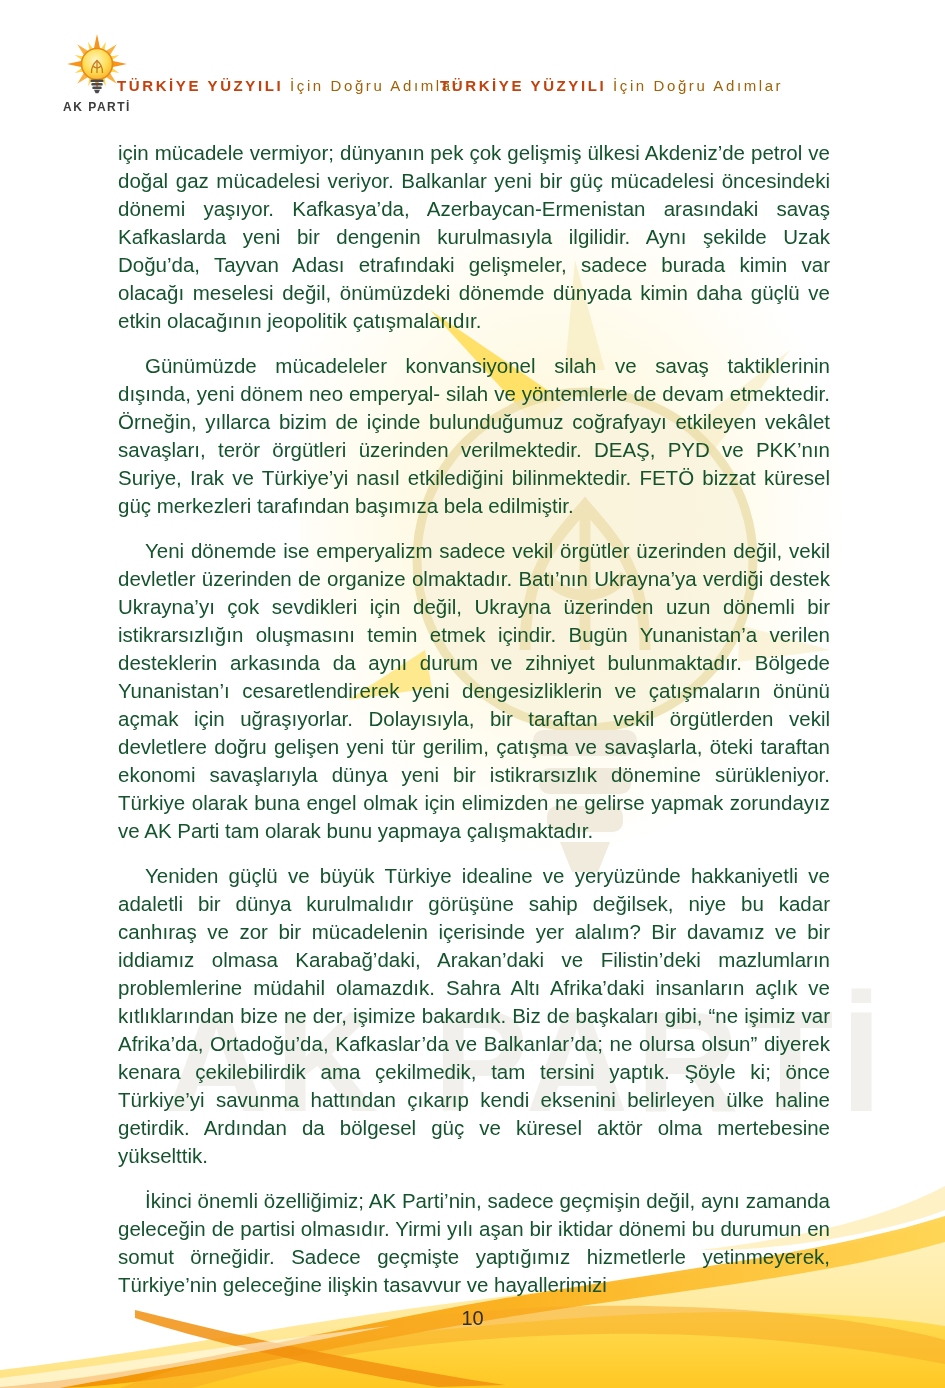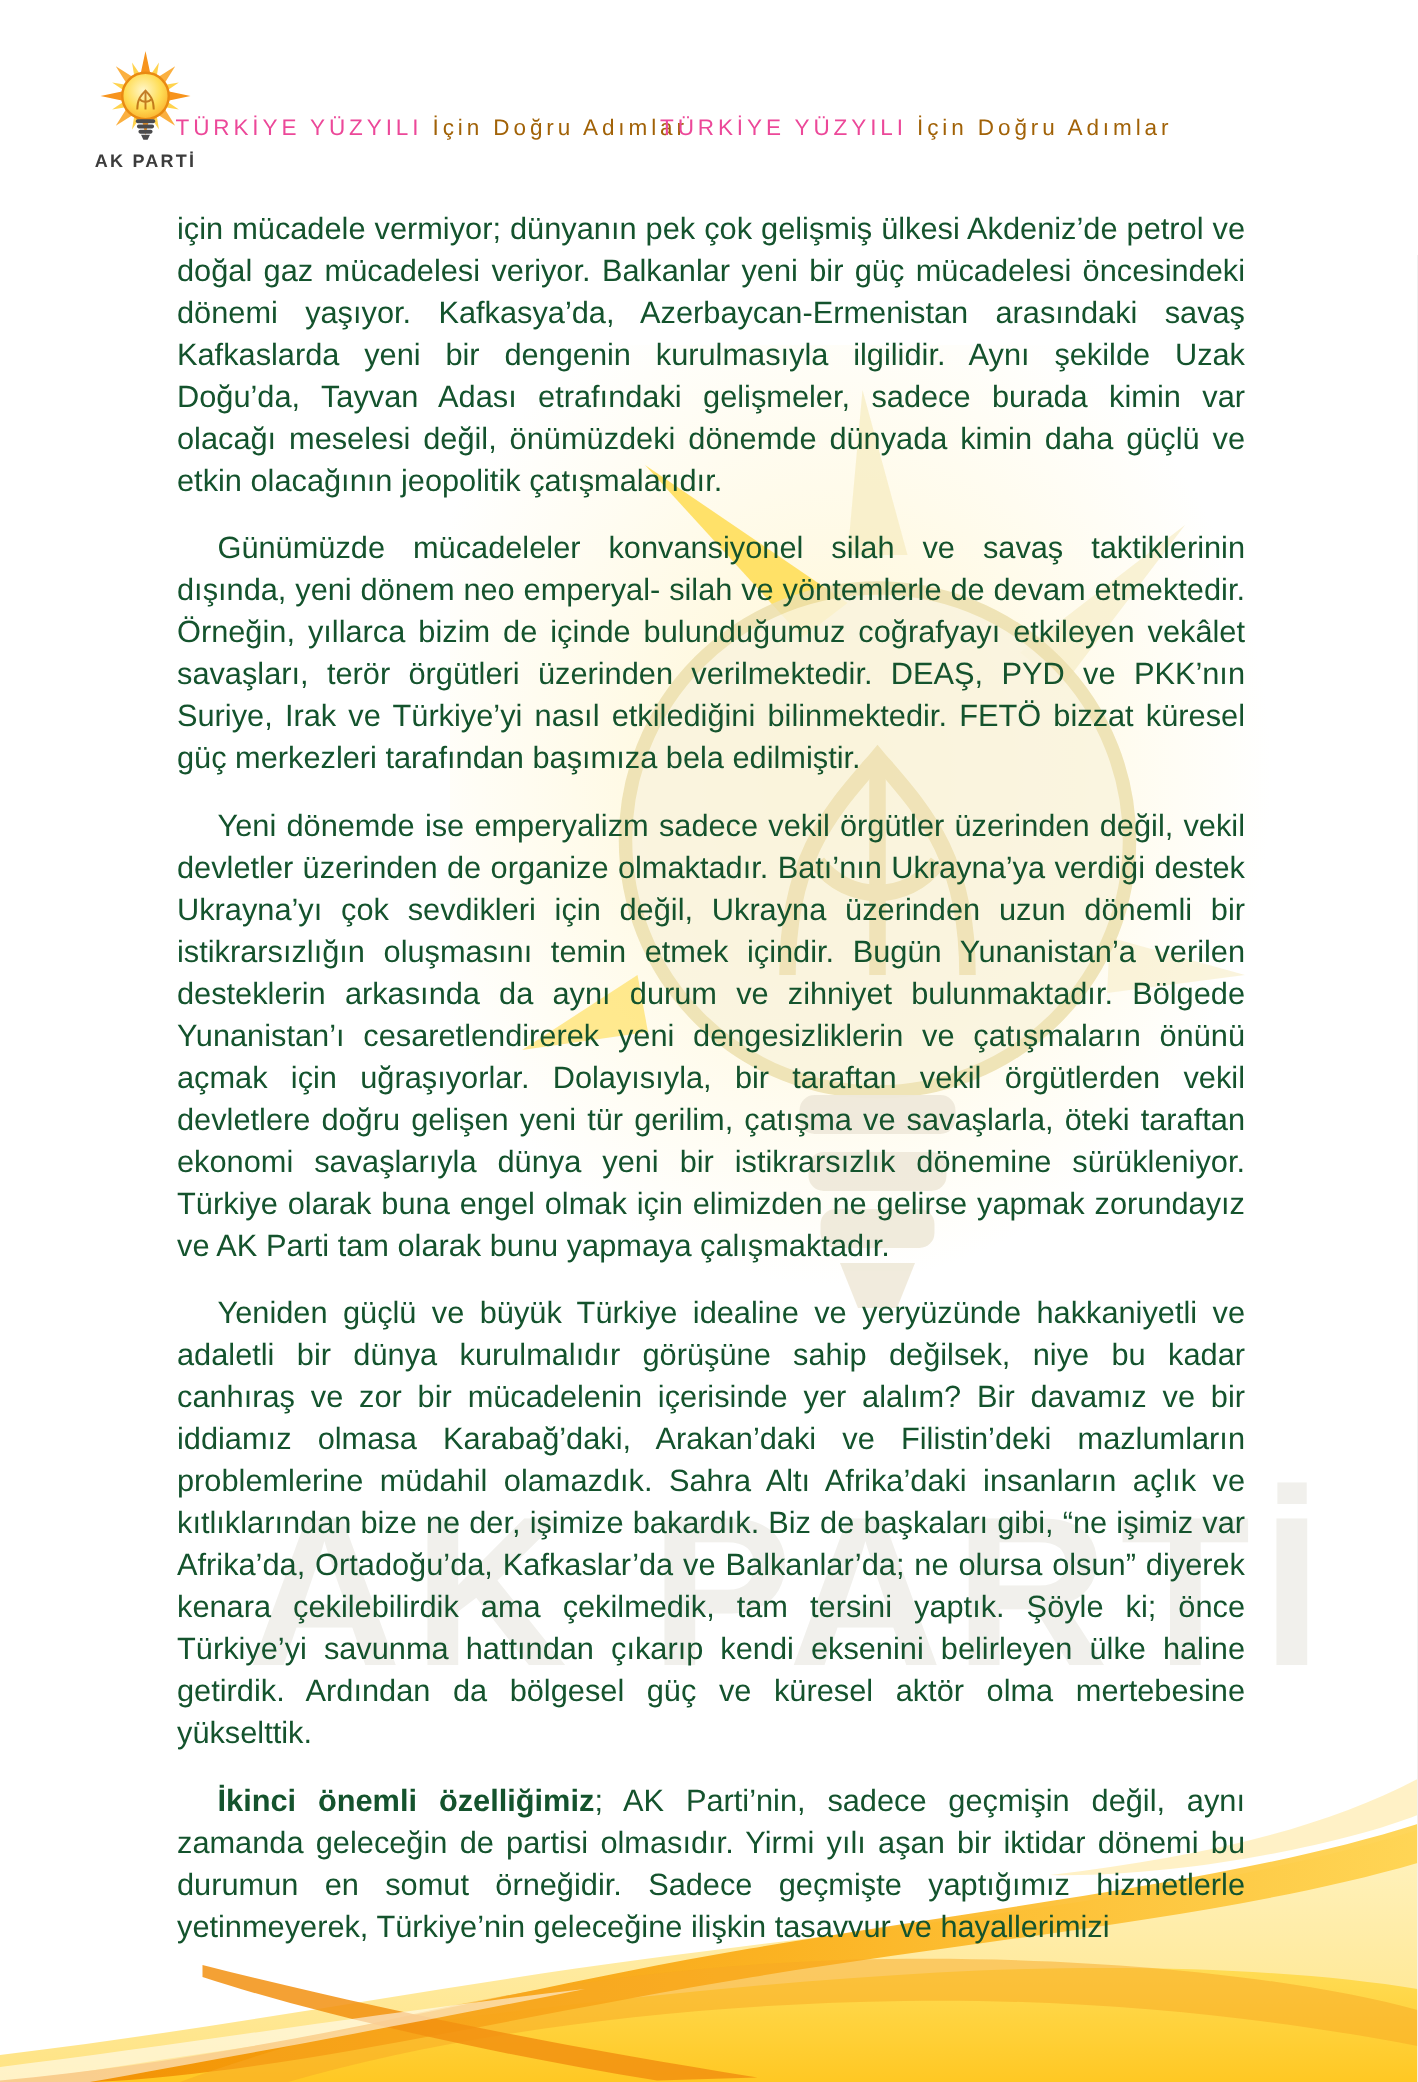--- a/index.html
+++ b/index.html
@@ -6,36 +6,36 @@
   .page{
     position:relative;width:945px;height:1388px;background:#ffffff;
     overflow:hidden;font-family:"Liberation Sans","DejaVu Sans",sans-serif;
     margin:0 auto;
   }
   
   .logo-wrap{position:absolute;left:42px;top:32px;width:110px;z-index:4;text-align:center;}
   .logo-svg{display:block;margin:0 auto;}
   .logo-label{font-size:12px;font-weight:bold;letter-spacing:1.5px;color:#3c3c3c;margin-top:2px;}
   .header-title{position:absolute;top:77px;white-space:nowrap;font-size:15px;letter-spacing:2.6px;z-index:4;}
-  .header-title .ht-strong{color:#ec4899;font-weight:normal;}
+  .header-title .ht-strong{color:#c2410c;font-weight:bold;}
   .header-title .ht-light{color:#a16207;}
   .ht-copy-1{left:117px;}
   .ht-copy-2{left:440px;}
   
   .wm-glow{position:absolute;left:300px;top:230px;width:560px;height:640px;z-index:0;
     background:radial-gradient(ellipse at 45% 45%, rgba(255,238,170,0.55), rgba(255,238,170,0) 68%);}
   .wm-bulb{position:absolute;left:320px;top:230px;z-index:0;}
   .wm-text{position:absolute;left:165px;top:980px;z-index:0;font-size:142px;font-weight:bold;
     letter-spacing:8px;color:#f1f0ec;white-space:nowrap;}
   
   .body-text{position:absolute;left:118px;top:139px;width:712px;z-index:2;
     font-size:20.5px;line-height:28px;color:#14532d;text-align:justify;}
   .body-text p{margin:0 0 17px 0;}
   .body-text p.indent{text-indent:27px;}
-  .body-text strong{font-weight:bold;}
+  .body-text strong{font-weight:normal;}
   
   .footer-wave{position:absolute;left:0;bottom:0;width:945px;height:230px;z-index:1;}
   .page-number{position:absolute;left:0;right:0;top:1307px;text-align:center;z-index:3;
     font-size:20px;color:#2e2e2e;}
 </style>
 </head>
 <body>
 
 <div class="page">
 
@@ -173,14 +173,15 @@
     </defs>
     <path d="M945,28 C880,62 800,80 700,92 C790,94 900,70 945,52 Z" fill="#FFE9A8" opacity="0.65"></path>
     <path d="M0,230 L0,212 C150,194 280,168 430,148 C630,122 810,104 945,62 L945,230 Z" fill="url(#gPale)"></path>
     <path d="M0,230 L50,224 C230,196 430,168 625,157 C760,150 872,156 945,168 L945,230 Z" fill="url(#gYellow)"></path>
     <path d="M0,229 C185,212 330,170 500,141 C680,111 832,94 945,58 L945,84 C825,119 662,134 502,160 C342,186 192,224 62,230 L0,230 Z" fill="url(#gOrange)" opacity="0.92"></path>
     <path d="M120,230 C262,178 432,150 592,148 C742,146 872,162 945,182 L945,206 C852,188 732,174 602,176 C452,178 302,198 192,230 Z" fill="#F7A823" opacity="0.5"></path>
     <path d="M135,152 C245,180 365,205 505,227 L438,229 C315,209 202,182 135,160 Z" fill="#F29111" opacity="0.85"></path>
     <path d="M0,230 L0,220 C130,204 250,184 390,168 C270,192 150,214 60,230 Z" fill="#FFFFFF" opacity="0.55"></path>
   </svg>
 
+  <div class="page-number">10</div>
 
 </div>
 
 </body></html>

